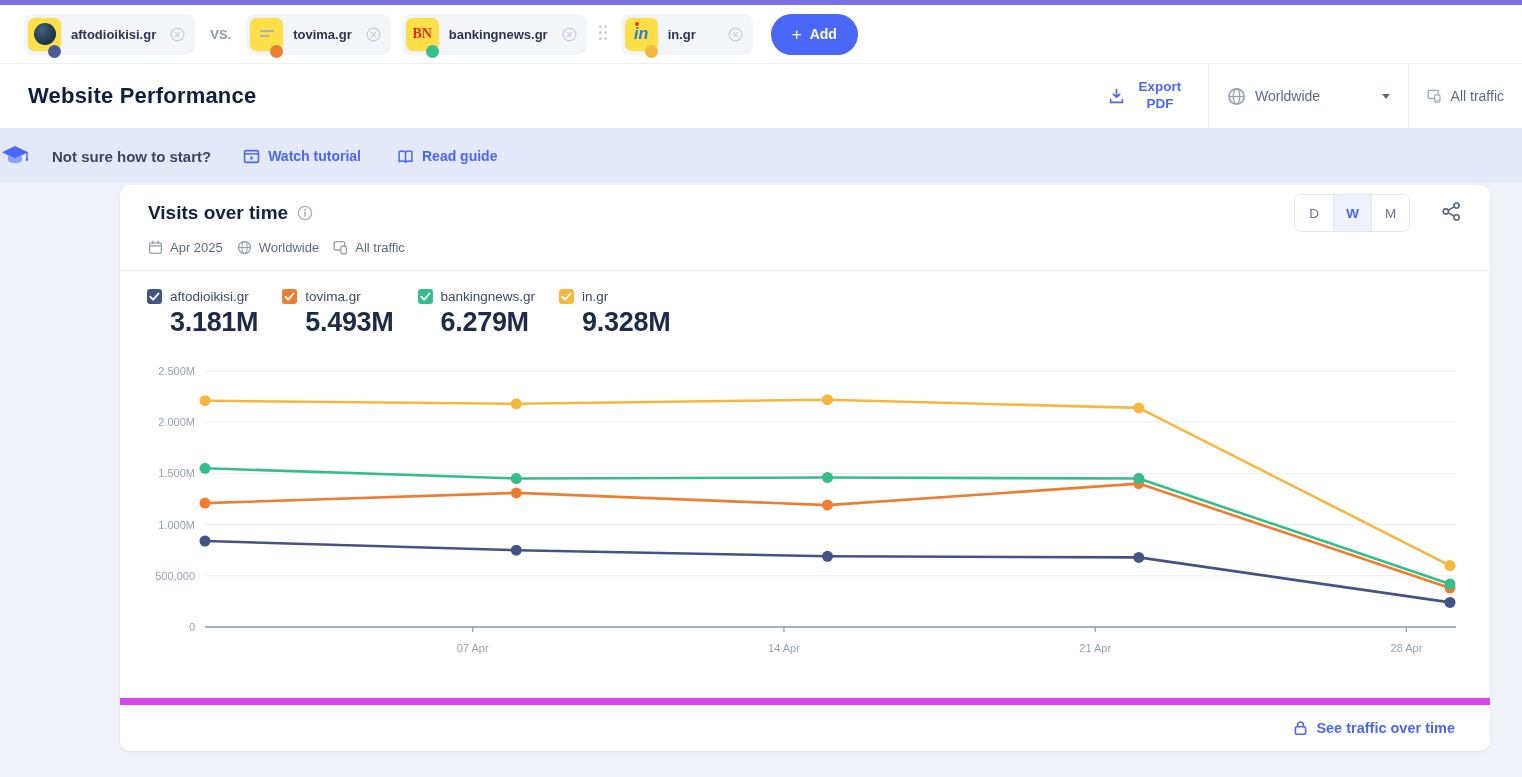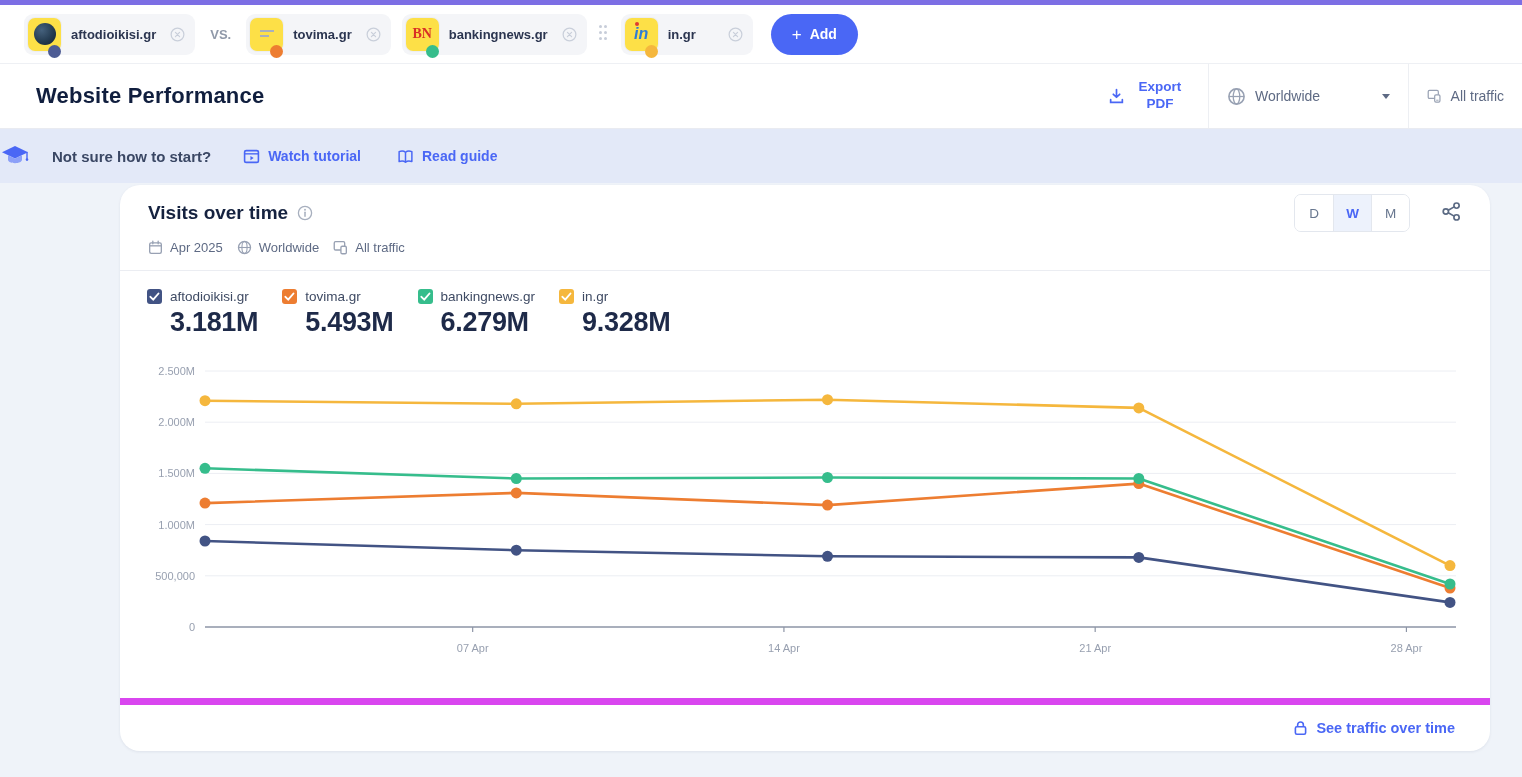--- a/index.html
+++ b/index.html
@@ -41,21 +41,21 @@
   .drag-handle i { width:3px; height:3px; border-radius:50%; background:#C7CDD9; }
   .add-btn { margin-left:18px; height:41px; padding:0 21px; border:none; border-radius:21px;
              background:#4A67F5; color:#fff; font-size:14px; font-weight:700; display:flex;
              align-items:center; gap:8px; font-family:inherit; cursor:pointer; }
   .add-plus { font-size:17px; font-weight:400; line-height:1; }
 
   
   .header-row { height:65px; background:#fff; border-bottom:1px solid #E9EBF1; display:flex;
                 align-items:stretch; }
   .page-title { font-size:22px; font-weight:700; color:#101E3E; align-self:center;
-                padding-left:36px; letter-spacing:.2px; }
+                padding-left:28px; letter-spacing:.2px; }
   .header-controls { margin-left:auto; display:flex; align-items:stretch; }
   .hc { display:flex; align-items:center; border-left:1px solid #EDEFF3; padding:0 18px; gap:9px; }
   .export-btn { border-left:none; padding:0 22px; gap:9px; cursor:pointer; }
   .export-label { font-size:13.5px; font-weight:700; color:#4A67F5; line-height:1.25;
                   text-align:center; width:52px; }
   .hc-text { font-size:14px; color:#5E6A84; white-space:nowrap; }
   .date-picker { width:268px; cursor:pointer; }
   .region-picker { width:200px; cursor:pointer; }
   .traffic-picker { width:114px; overflow:hidden; cursor:pointer; }
   .caret { width:0; height:0; border-left:4.5px solid transparent; border-right:4.5px solid transparent;
@@ -65,21 +65,21 @@
   
   .banner { height:54px; background:#E3E9F8; display:flex; align-items:center; }
   .banner-icon { margin-right:22px; display:flex; }
   .banner-question { font-size:15px; font-weight:700; color:#3A4764; margin-right:32px; }
   .banner-link { display:flex; align-items:center; gap:8px; font-size:14px; font-weight:700;
                  color:#4A67F5; margin-right:36px; cursor:pointer; }
 
   
   .content { position:relative; height:594px; background:#EFF3F9; }
   .card { position:absolute; left:120px; top:2px; width:1370px; height:566px; background:#fff;
-          border-radius:20px; box-shadow:0 1px 3px rgba(25,39,80,.08); }
+          border-radius:10px; box-shadow:0 1px 3px rgba(25,39,80,.08); }
   .card-title-row { position:absolute; top:17px; left:28px; display:flex; align-items:center; gap:9px; }
   .card-title { font-size:19px; font-weight:700; color:#15223F; }
   .card-meta { position:absolute; top:49px; left:28px; display:flex; align-items:center;
                font-size:13px; color:#5E6A84; }
   .meta-item { display:flex; align-items:center; gap:7px; margin-right:14px;margin-top:6px; }
   .card-header-divider { position:absolute; top:85px; left:0; right:0; height:1px; background:#EBEDF2; }
   .granularity { position:absolute; top:9px; right:80px; display:flex; border:1px solid #E3E7EE;
                  border-radius:7px; overflow:hidden; }
   .gran-btn { width:38px; height:36px; background:#fff; border:none; border-left:1px solid #E3E7EE;
               font-size:13.5px; color:#68778F; font-family:inherit; cursor:pointer; }

